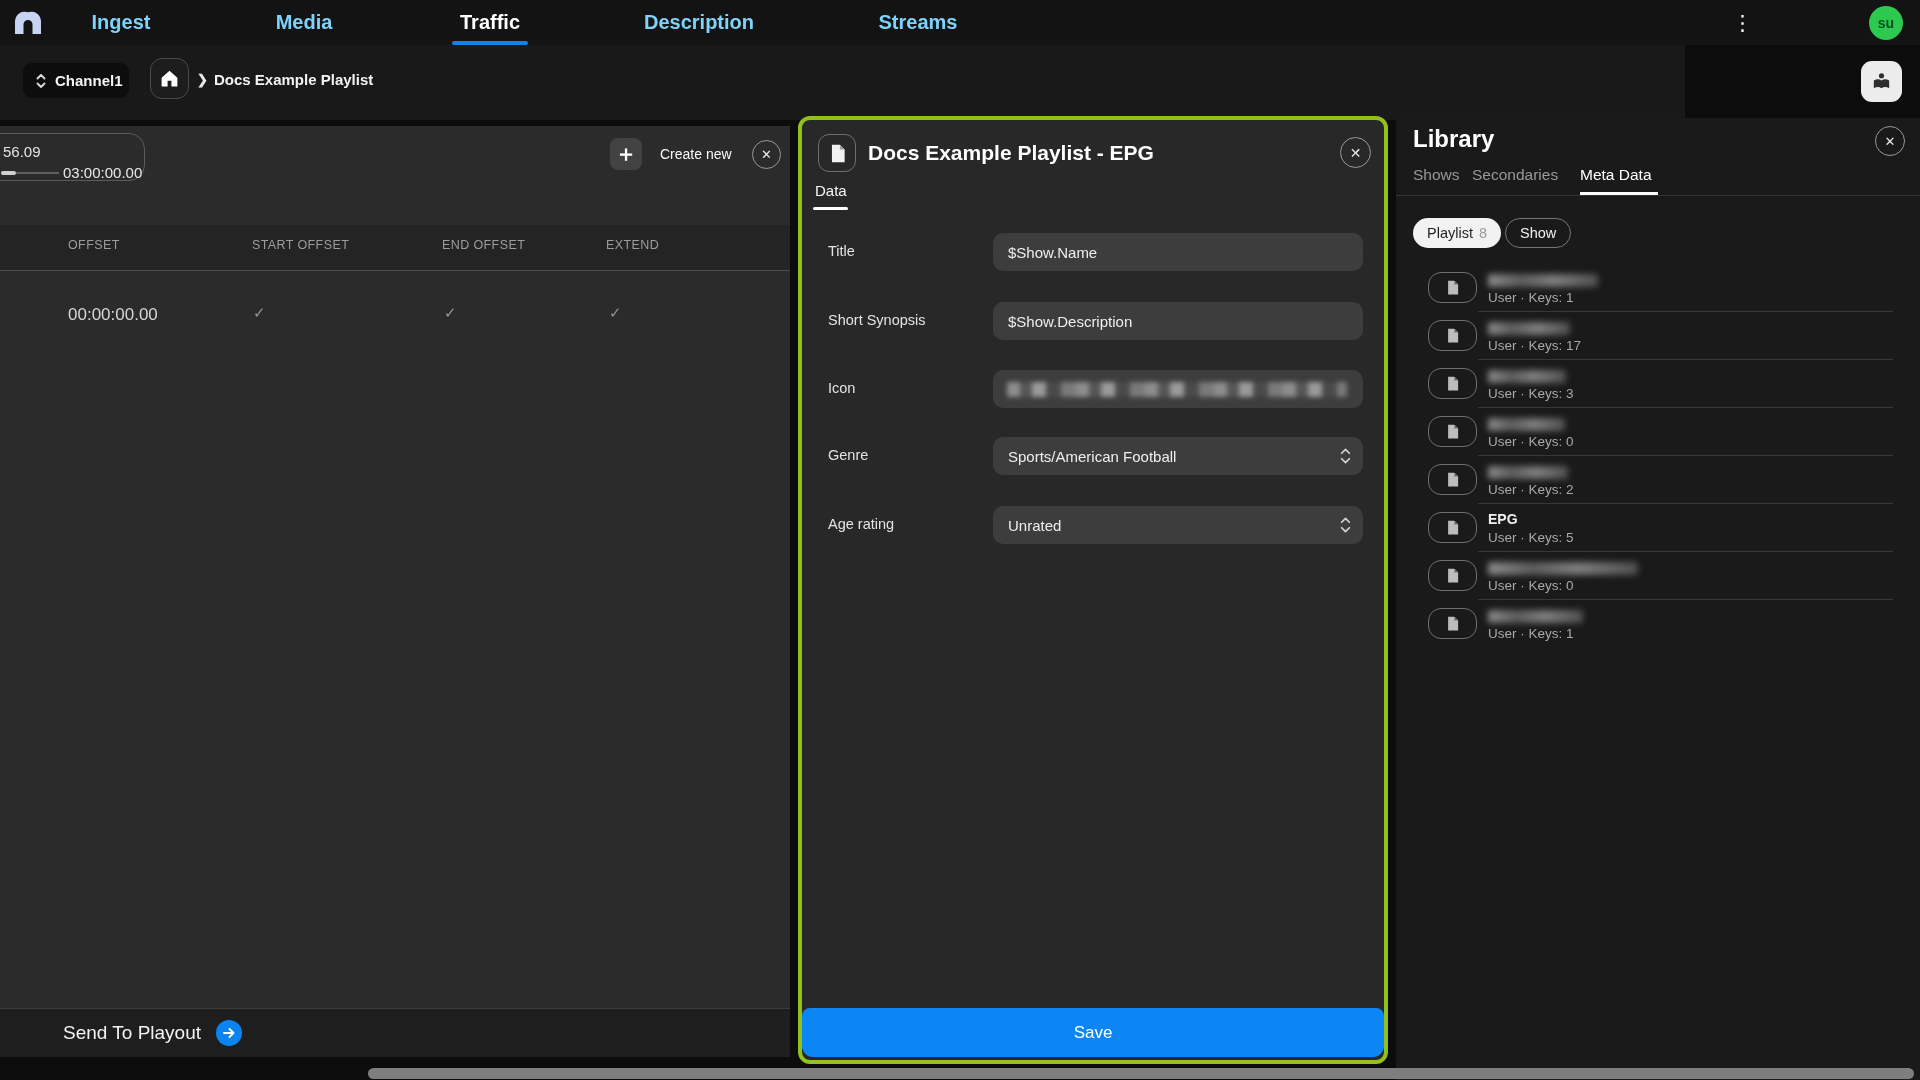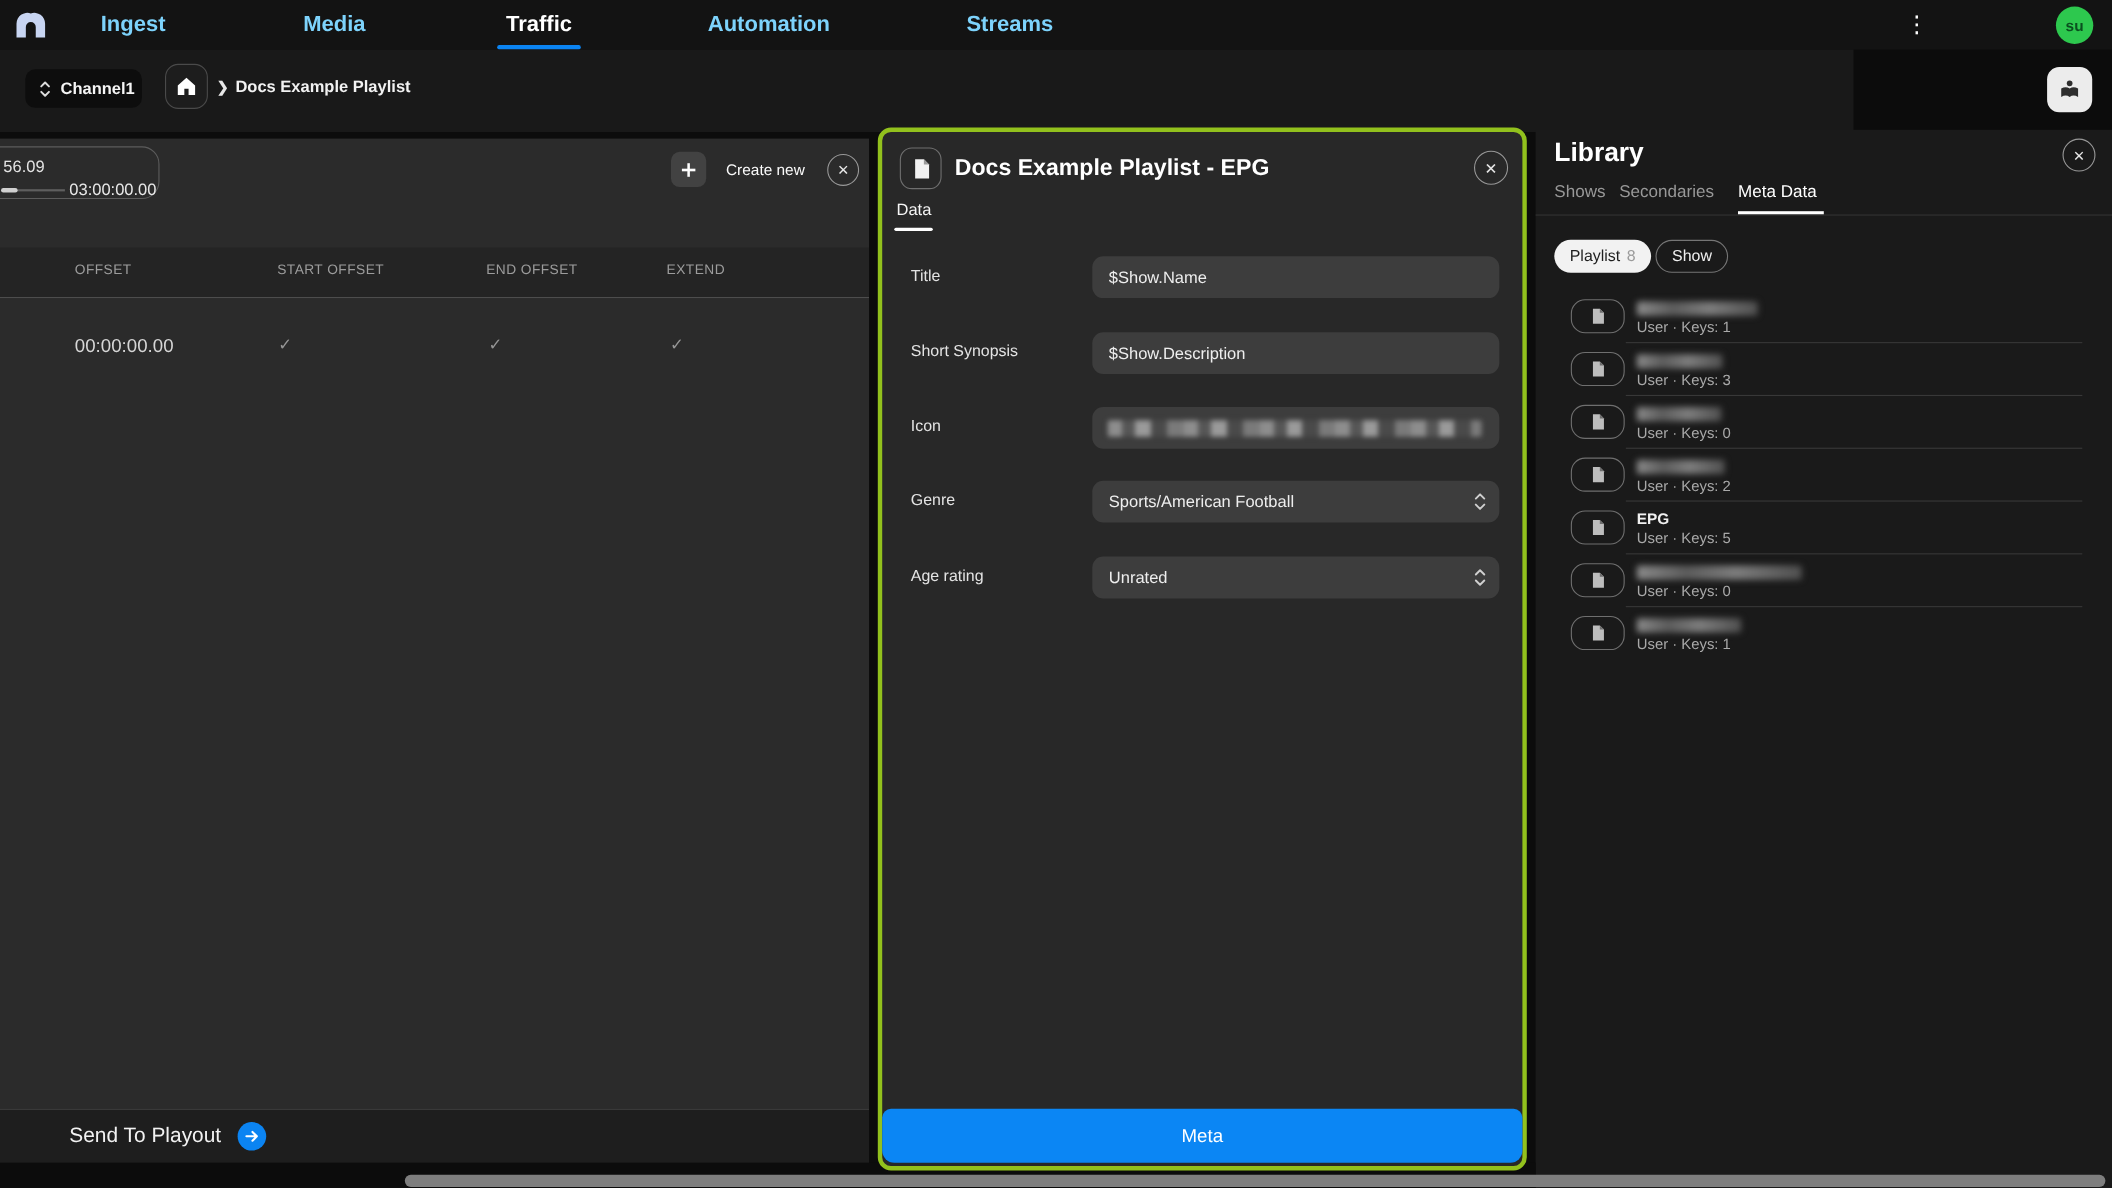--- a/index.html
+++ b/index.html
@@ -109,21 +109,21 @@
 
 <div id="app">
 
   <div class="topnav">
     <svg class="logo" viewBox="0 0 34 34">
       <path fill="#c8d5f2" d="M4 29 V16.5 A9.8 9.8 0 0 1 17 7.2 A9.8 9.8 0 0 1 30 16.5 V29 H21.5 V19.5 A4.5 4.5 0 0 0 17 15 A4.5 4.5 0 0 0 12.5 19.5 V29 Z"></path>
     </svg>
     <span class="nav-item" style="left:121px">Ingest</span>
     <span class="nav-item" style="left:304px">Media</span>
     <span class="nav-item active" style="left:490px">Traffic</span>
-    <span class="nav-item" style="left:699px">Automation</span>
+    <span class="nav-item" style="left:699px">Description</span>
     <span class="nav-item" style="left:918px">Streams</span>
     <div class="nav-underline"></div>
     <div class="kebab">⋮</div>
     <div class="avatar">su</div>
   </div>
 
   <div class="crumbbar">
     <div class="channel-pill">
       <svg width="10" height="16" viewBox="0 0 10 16">
         <path d="M1.5 5.5 L5 2 L8.5 5.5" stroke="#dcdcdc" stroke-width="1.8" fill="none" stroke-linecap="round" stroke-linejoin="round"></path>
@@ -216,21 +216,21 @@
 
     <span class="f-label" style="top:396px">Age rating</span>
     <div class="f-select" style="top:386px">
       <span class="val">Unrated</span>
       <svg width="11" height="18" viewBox="0 0 10 16">
         <path d="M1.5 5.5 L5 2 L8.5 5.5" stroke="#cfcfcf" stroke-width="1.6" fill="none" stroke-linecap="round" stroke-linejoin="round"></path>
         <path d="M1.5 10.5 L5 14 L8.5 10.5" stroke="#cfcfcf" stroke-width="1.6" fill="none" stroke-linecap="round" stroke-linejoin="round"></path>
       </svg>
     </div>
 
-    <button class="save-btn">Meta</button>
+    <button class="save-btn">Save</button>
   </div>
 
   <div class="library-panel">
     <h2 class="lib-title">Library</h2>
     <div class="circle-btn lib-close">✕</div>
 
     <span class="lib-tab" style="left:17px">Shows</span>
     <span class="lib-tab" style="left:76px">Secondaries</span>
     <span class="lib-tab active" style="left:184px">Meta Data</span>
     <div class="lib-tab-underline"></div>
@@ -255,20 +255,30 @@
         <span class="blur-chip w0"></span>
         <span class="lib-meta">User · Keys: 1</span>
       </div>
       <div class="lib-item sep">
         <span class="lib-ico">
             <svg width="13" height="15" viewBox="0 0 20 24">
               <path fill="#bdbdbd" d="M3 1 h10 l6 6 v16 h-16 z"></path>
               <path fill="#6e6e6e" d="M13 1 v6 h6 z"></path>
             </svg>
           </span>
+        <span class="blur-chip w1"></span>
+        <span class="lib-meta">User · Keys: 17</span>
+      </div>
+      <div class="lib-item sep">
+        <span class="lib-ico">
+            <svg width="13" height="15" viewBox="0 0 20 24">
+              <path fill="#bdbdbd" d="M3 1 h10 l6 6 v16 h-16 z"></path>
+              <path fill="#6e6e6e" d="M13 1 v6 h6 z"></path>
+            </svg>
+          </span>
         <span class="blur-chip w2"></span>
         <span class="lib-meta">User · Keys: 3</span>
       </div>
       <div class="lib-item sep">
         <span class="lib-ico">
             <svg width="13" height="15" viewBox="0 0 20 24">
               <path fill="#bdbdbd" d="M3 1 h10 l6 6 v16 h-16 z"></path>
               <path fill="#6e6e6e" d="M13 1 v6 h6 z"></path>
             </svg>
           </span>

